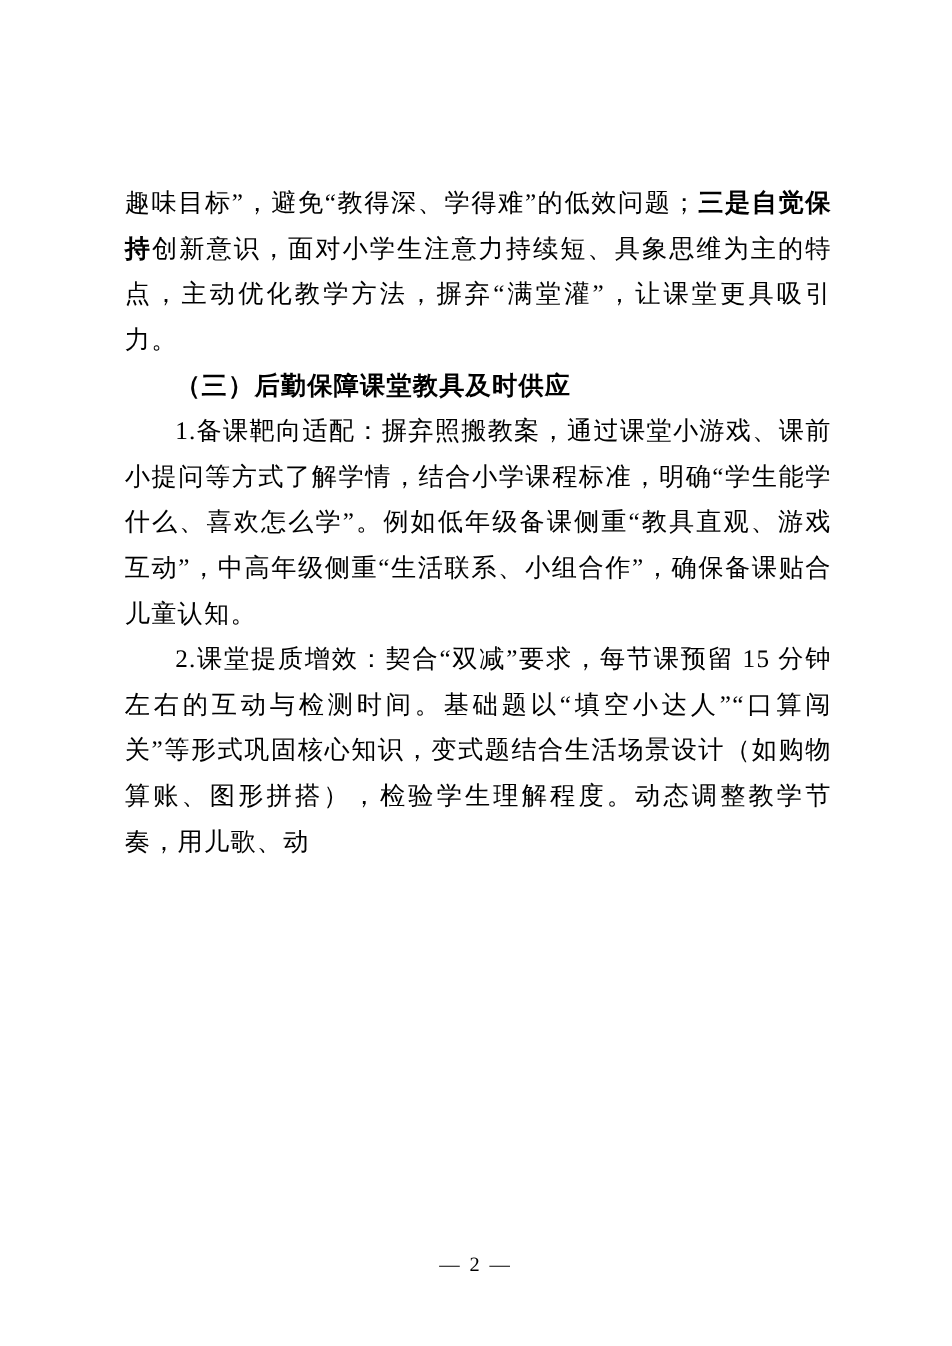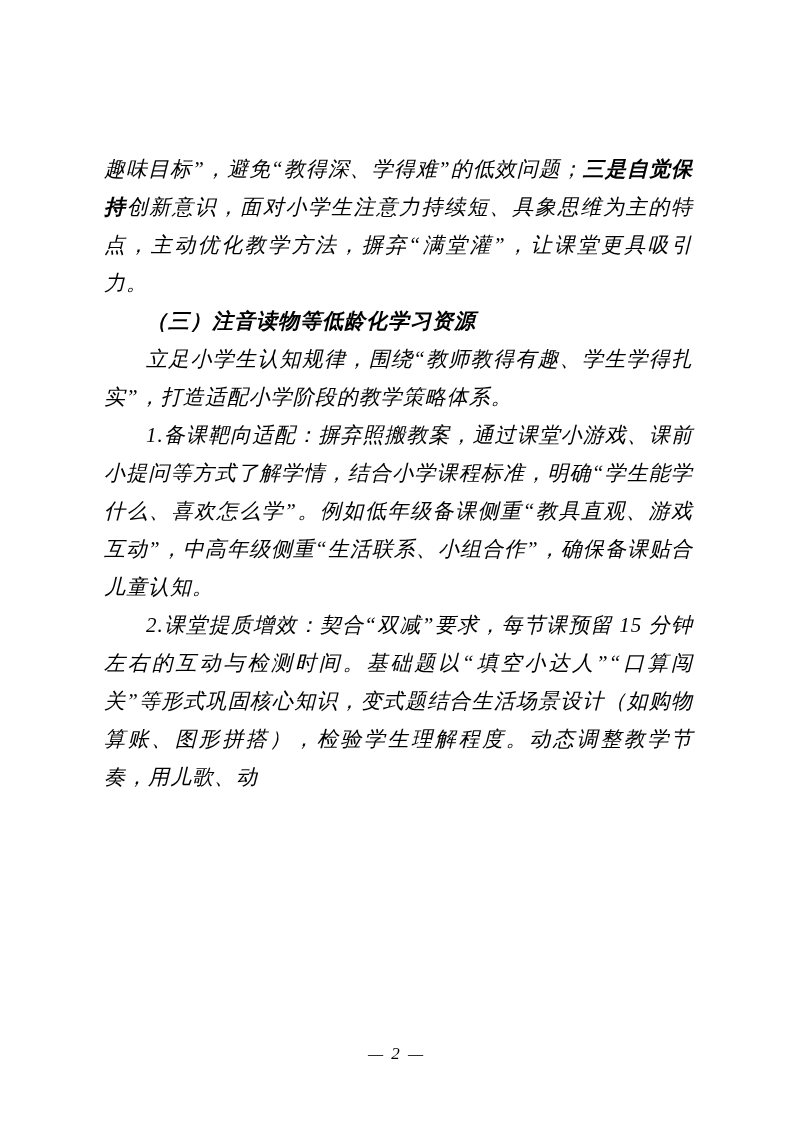--- a/index.html
+++ b/index.html
@@ -1,15 +1,15 @@
 <!DOCTYPE html>
 <html><head>
 <meta charset="utf-8">
 <style>
-  * { box-sizing: border-box; font-style: italic; }
+  * { box-sizing: border-box; }
   html, body { margin: 0; padding: 0; }
   body {
     width: 793px;
     height: 1122px;
     background: #ffffff;
     color: #000000;
     font-family: "Liberation Serif", "DejaVu Serif", serif;
   }
   .page {
     position: relative;
@@ -39,19 +39,18 @@
     letter-spacing: 2px;
     color: #000000;
   }
 </style>
 </head>
 <body>
 
 <div class="page">
   <div class="doc-body" id="doc-body">
       <p class="para"><span>趣味目标”，避免“教得深、学得难”的低效问题；</span><span class="run-bold">三是自觉保持</span><span>创新意识，面对小学生注意力持续短、具象思维为主的特点，主动优化教学方法，摒弃“满堂灌”，让课堂更具吸引力。</span></p>
-      <p class="para indent heading"><span class="run-bold">（三）注音读物等低龄化学习资源</span></p>
-      <p class="para indent"><span>立足小学生认知规律，围绕“教师教得有趣、学生学得扎实”，打造适配小学阶段的教学策略体系。</span></p>
+      <p class="para indent heading"><span class="run-bold">（三）后勤保障课堂教具及时供应</span></p>
       <p class="para indent"><span>1.备课靶向适配：摒弃照搬教案，通过课堂小游戏、课前小提问等方式了解学情，结合小学课程标准，明确“学生能学什么、喜欢怎么学”。例如低年级备课侧重“教具直观、游戏互动”，中高年级侧重“生活联系、小组合作”，确保备课贴合儿童认知。</span></p>
       <p class="para indent"><span>2.课堂提质增效：契合“双减”要求，每节课预留 15 分钟左右的互动与检测时间。基础题以“填空小达人”“口算闯关”等形式巩固核心知识，变式题结合生活场景设计（如购物算账、图形拼搭），检验学生理解程度。动态调整教学节奏，用儿歌、动</span></p>
     </div>
   <div class="footer">— 2 —</div>
 </div>
 
 </body></html>

